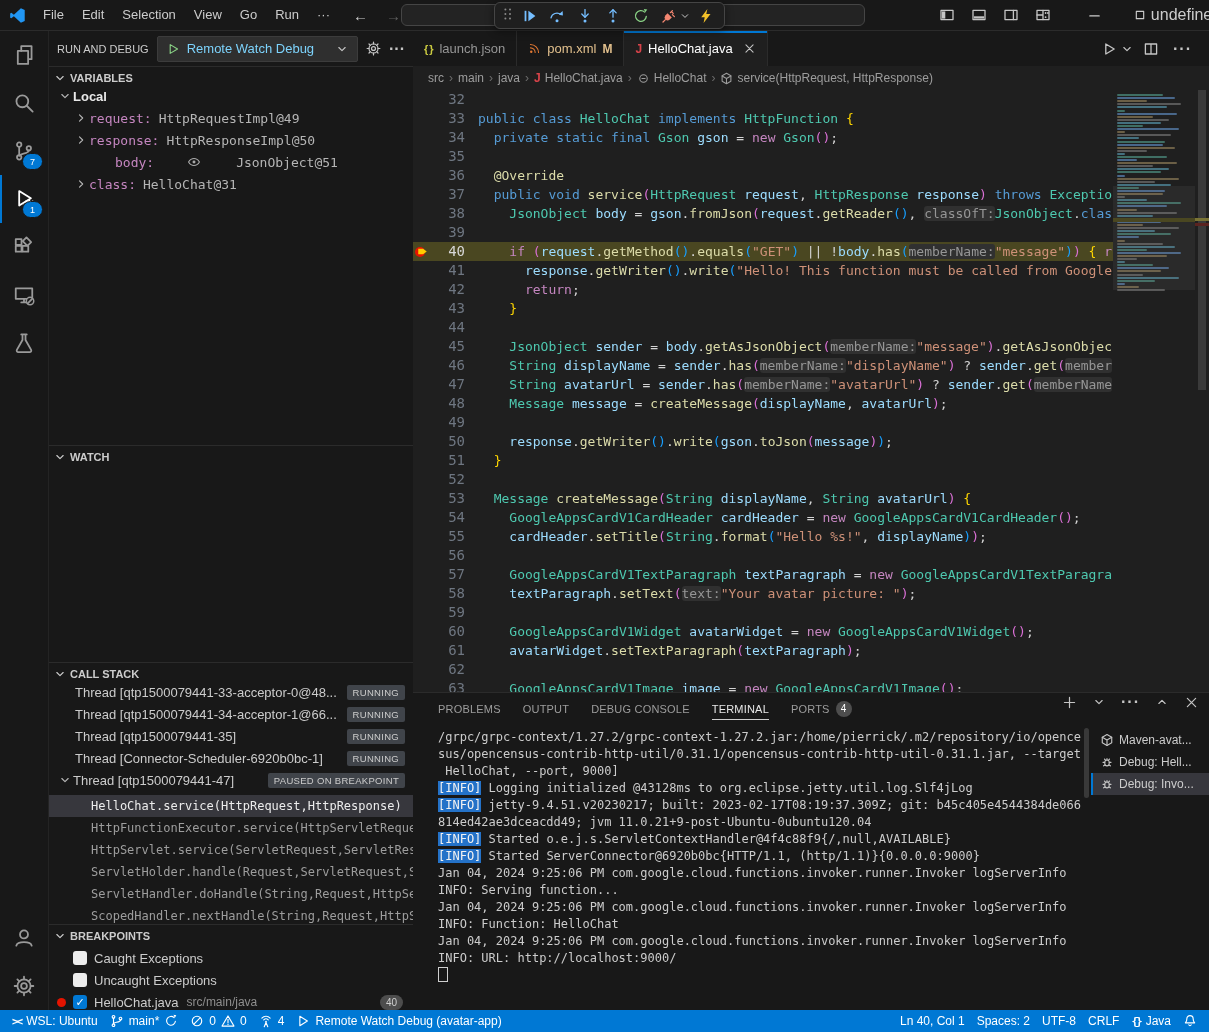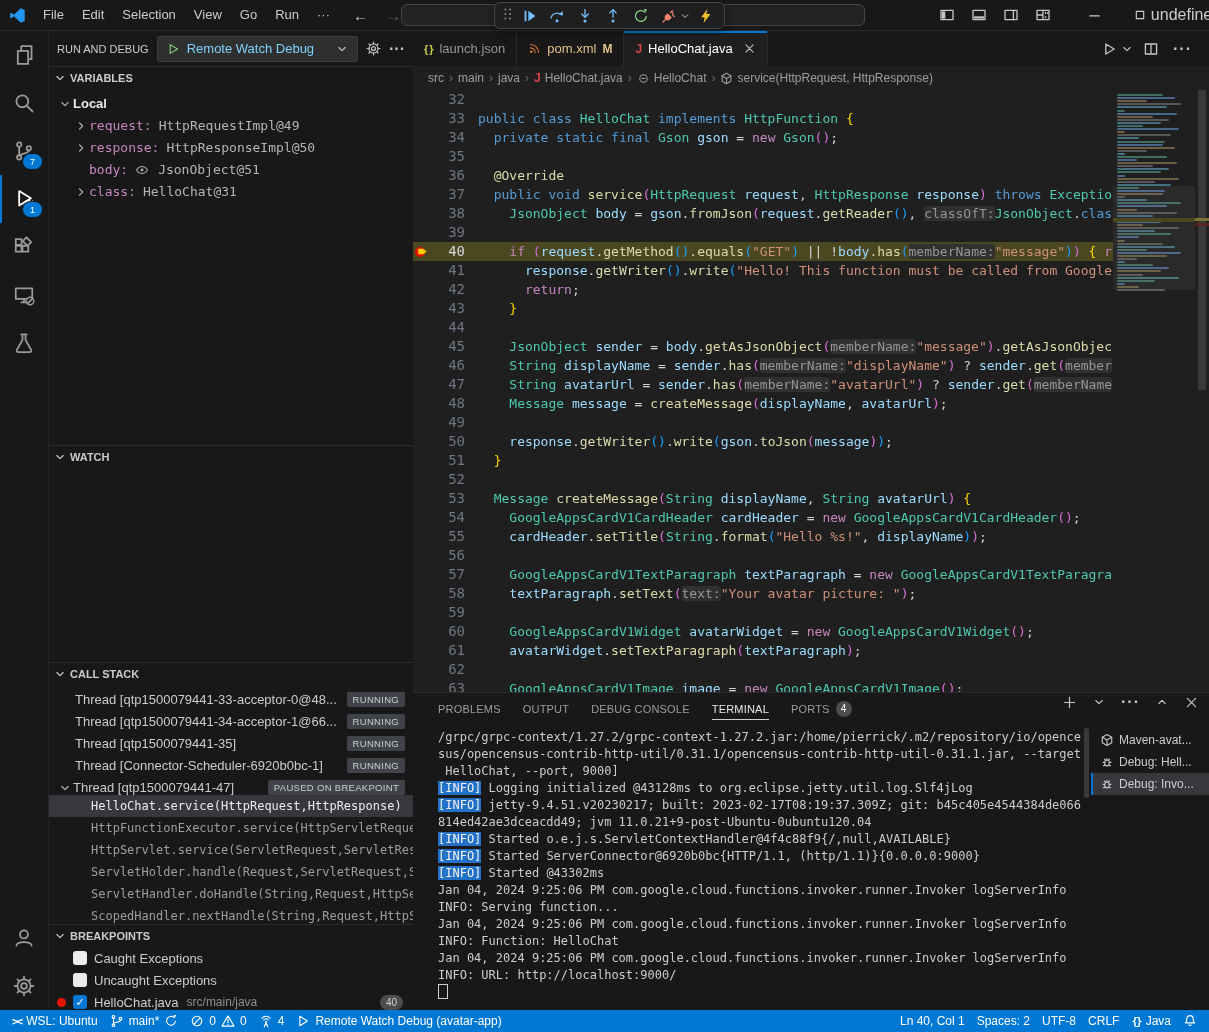--- a/index.html
+++ b/index.html
@@ -39,21 +39,21 @@
   .sidebar{width:364px;background:#181818;border-left:1px solid #242424;display:flex;flex-direction:column;overflow:hidden;flex:none}
   .sb-header{height:35px;flex:none;display:flex;align-items:center;padding:0 8px;gap:8px}
   .sb-title{font-size:11px;color:#cccccc;white-space:nowrap}
   .launch-select{display:flex;align-items:center;gap:7px;background:#2f2f2f;border:1px solid #3c3c3c;border-radius:2px;height:24px;padding:0 8px;font-size:13px;color:#7dd3fc;flex:1;min-width:0}
   .launch-play{color:#89d185}
   .launch-label{flex:1;white-space:nowrap;overflow:hidden}
   .sb-hicon{color:#c5c5c5}
   .pane{border-top:1px solid #2b2b2b;overflow:hidden;flex:none}
   .pane-header{height:22px;display:flex;align-items:center;font-size:11px;font-weight:bold;color:#cccccc;padding-left:4px;gap:3px}
   .pane-chev{color:#cccccc}
-  .row22{height:22px;display:flex;align-items:flex-end}
+  .row22{height:22px;display:flex;align-items:flex-start}
   .tree-chev{width:16px;color:#b6b6b6;display:flex;justify-content:center}
   .mono{font-family:"DejaVu Sans Mono",monospace}
   .scope-label{font-size:13px;font-weight:bold;color:#e8e8e8}
   .var-name{color:#c586c0;font-size:13px}
   .var-value{color:#b5b5b5;font-size:13px;margin-left:7px}
   .var-eye{color:#a9a9a9;margin:0 2px 0 2px}
   .thread-row{padding-left:26px;font-size:13px;color:#cccccc}
   .thread-row .tlab{flex:1;white-space:nowrap;overflow:hidden}
   .badge-pill{flex:none;margin:0 8px 0 8px;background:#40444a;color:#cccccc;font-size:9.5px;padding:2px 6px;border-radius:2px;letter-spacing:.3px}
   .frame-row{height:22px;line-height:22px;padding-left:42px;font-size:12px;color:#9d9d9d;white-space:nowrap;overflow:hidden}
@@ -421,21 +421,21 @@
           </div>
           <div class="row22 mono" style="padding-left: 24px;">
             <span class="tree-chev ico">
               <svg width="14" height="14" viewBox="0 0 16 16">
                 <path d="M6.3 4.4L9.9 8l-3.6 3.6" fill="none" stroke="currentColor" stroke-width="1.3" stroke-linecap="round" stroke-linejoin="round"></path>
               </svg>
             </span>
             <span class="var-name">response:</span>
             <span class="var-value">HttpResponseImpl@50</span>
           </div>
-          <div class="row22 mono" style="padding-left: 24px;">
+          <div class="row22 mono" style="padding-left: 24px; gap: 26px;">
             <span class="tree-chev ico"></span>
             <span class="var-name">body:</span>
             <span class="var-eye ico" style="margin-left: 7px;">
               <svg width="14" height="14" viewBox="0 0 16 16">
                 <path d="M1.8 8c1.6-2.7 3.8-4 6.2-4s4.6 1.3 6.2 4c-1.6 2.7-3.8 4-6.2 4S3.4 10.7 1.8 8z" fill="none" stroke="currentColor" stroke-width="1.3" stroke-linecap="round" stroke-linejoin="round"></path>
                 <circle cx="8" cy="8" r="1.7" fill="currentColor"></circle>
               </svg>
             </span>
             <span class="var-value">JsonObject@51</span>
           </div>
@@ -781,21 +781,20 @@
         <div class="panel-body">
           <div class="term" id="term">
               <div class="term-line"><span>/grpc/grpc-context/1.27.2/grpc-context-1.27.2.jar:/home/pierrick/.m2/repository/io/opencen</span></div>
               <div class="term-line"><span>sus/opencensus-contrib-http-util/0.31.1/opencensus-contrib-http-util-0.31.1.jar, --target,</span></div>
               <div class="term-line"><span> HelloChat, --port, 9000]</span></div>
               <div class="term-line"><span class="t-info">[INFO]</span><span> Logging initialized @43128ms to org.eclipse.jetty.util.log.Slf4jLog</span></div>
               <div class="term-line"><span class="t-info">[INFO]</span><span> jetty-9.4.51.v20230217; built: 2023-02-17T08:19:37.309Z; git: b45c405e4544384de066f</span></div>
               <div class="term-line"><span>814ed42ae3dceacdd49; jvm 11.0.21+9-post-Ubuntu-0ubuntu120.04</span></div>
               <div class="term-line"><span class="t-info">[INFO]</span><span> Started o.e.j.s.ServletContextHandler@4f4c88f9{/,null,AVAILABLE}</span></div>
               <div class="term-line"><span class="t-info">[INFO]</span><span> Started ServerConnector@6920b0bc{HTTP/1.1, (http/1.1)}{0.0.0.0:9000}</span></div>
-              <div class="term-line"><span class="t-info">[INFO]</span><span> Started @43302ms</span></div>
               <div class="term-line"><span>Jan 04, 2024 9:25:06 PM com.google.cloud.functions.invoker.runner.Invoker logServerInfo</span></div>
               <div class="term-line"><span>INFO: Serving function...</span></div>
               <div class="term-line"><span>Jan 04, 2024 9:25:06 PM com.google.cloud.functions.invoker.runner.Invoker logServerInfo</span></div>
               <div class="term-line"><span>INFO: Function: HelloChat</span></div>
               <div class="term-line"><span>Jan 04, 2024 9:25:06 PM com.google.cloud.functions.invoker.runner.Invoker logServerInfo</span></div>
               <div class="term-line"><span>INFO: URL: http://localhost:9000/</span></div>
               <div class="term-line"><span class="cursor-box"></span></div>
             </div>
           <div class="term-scroll">
               <div class="term-thumb"></div>

